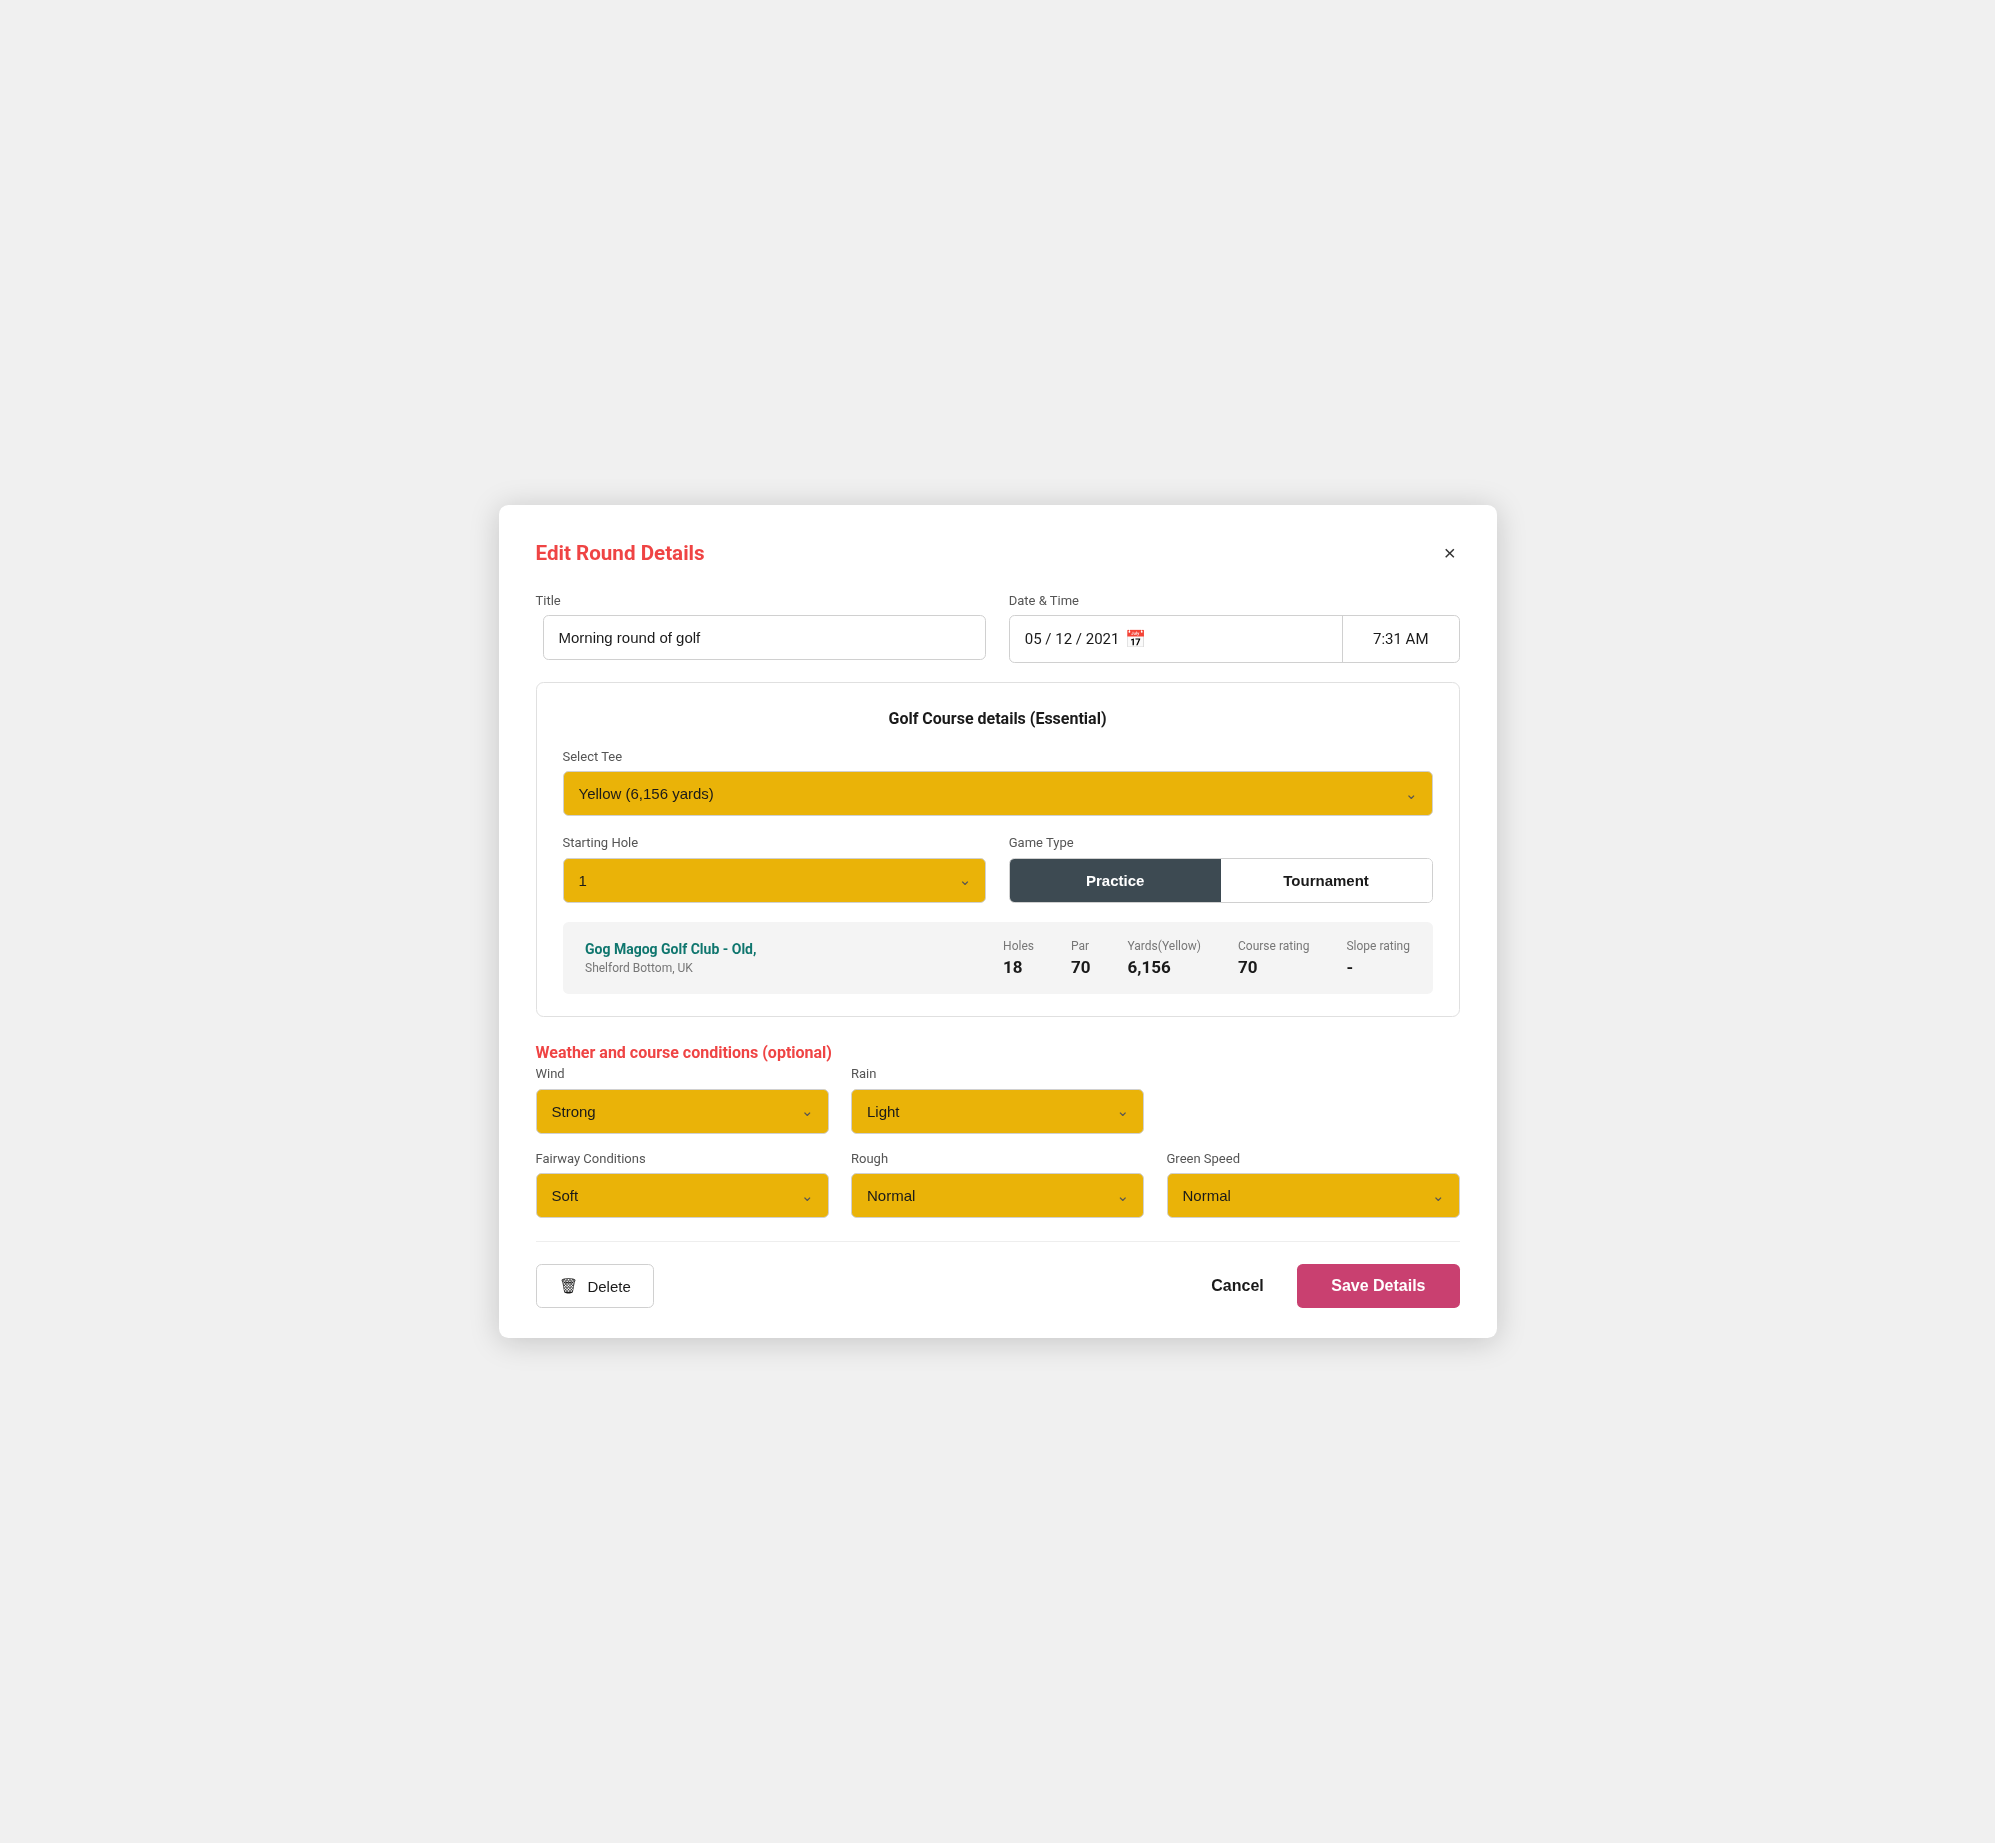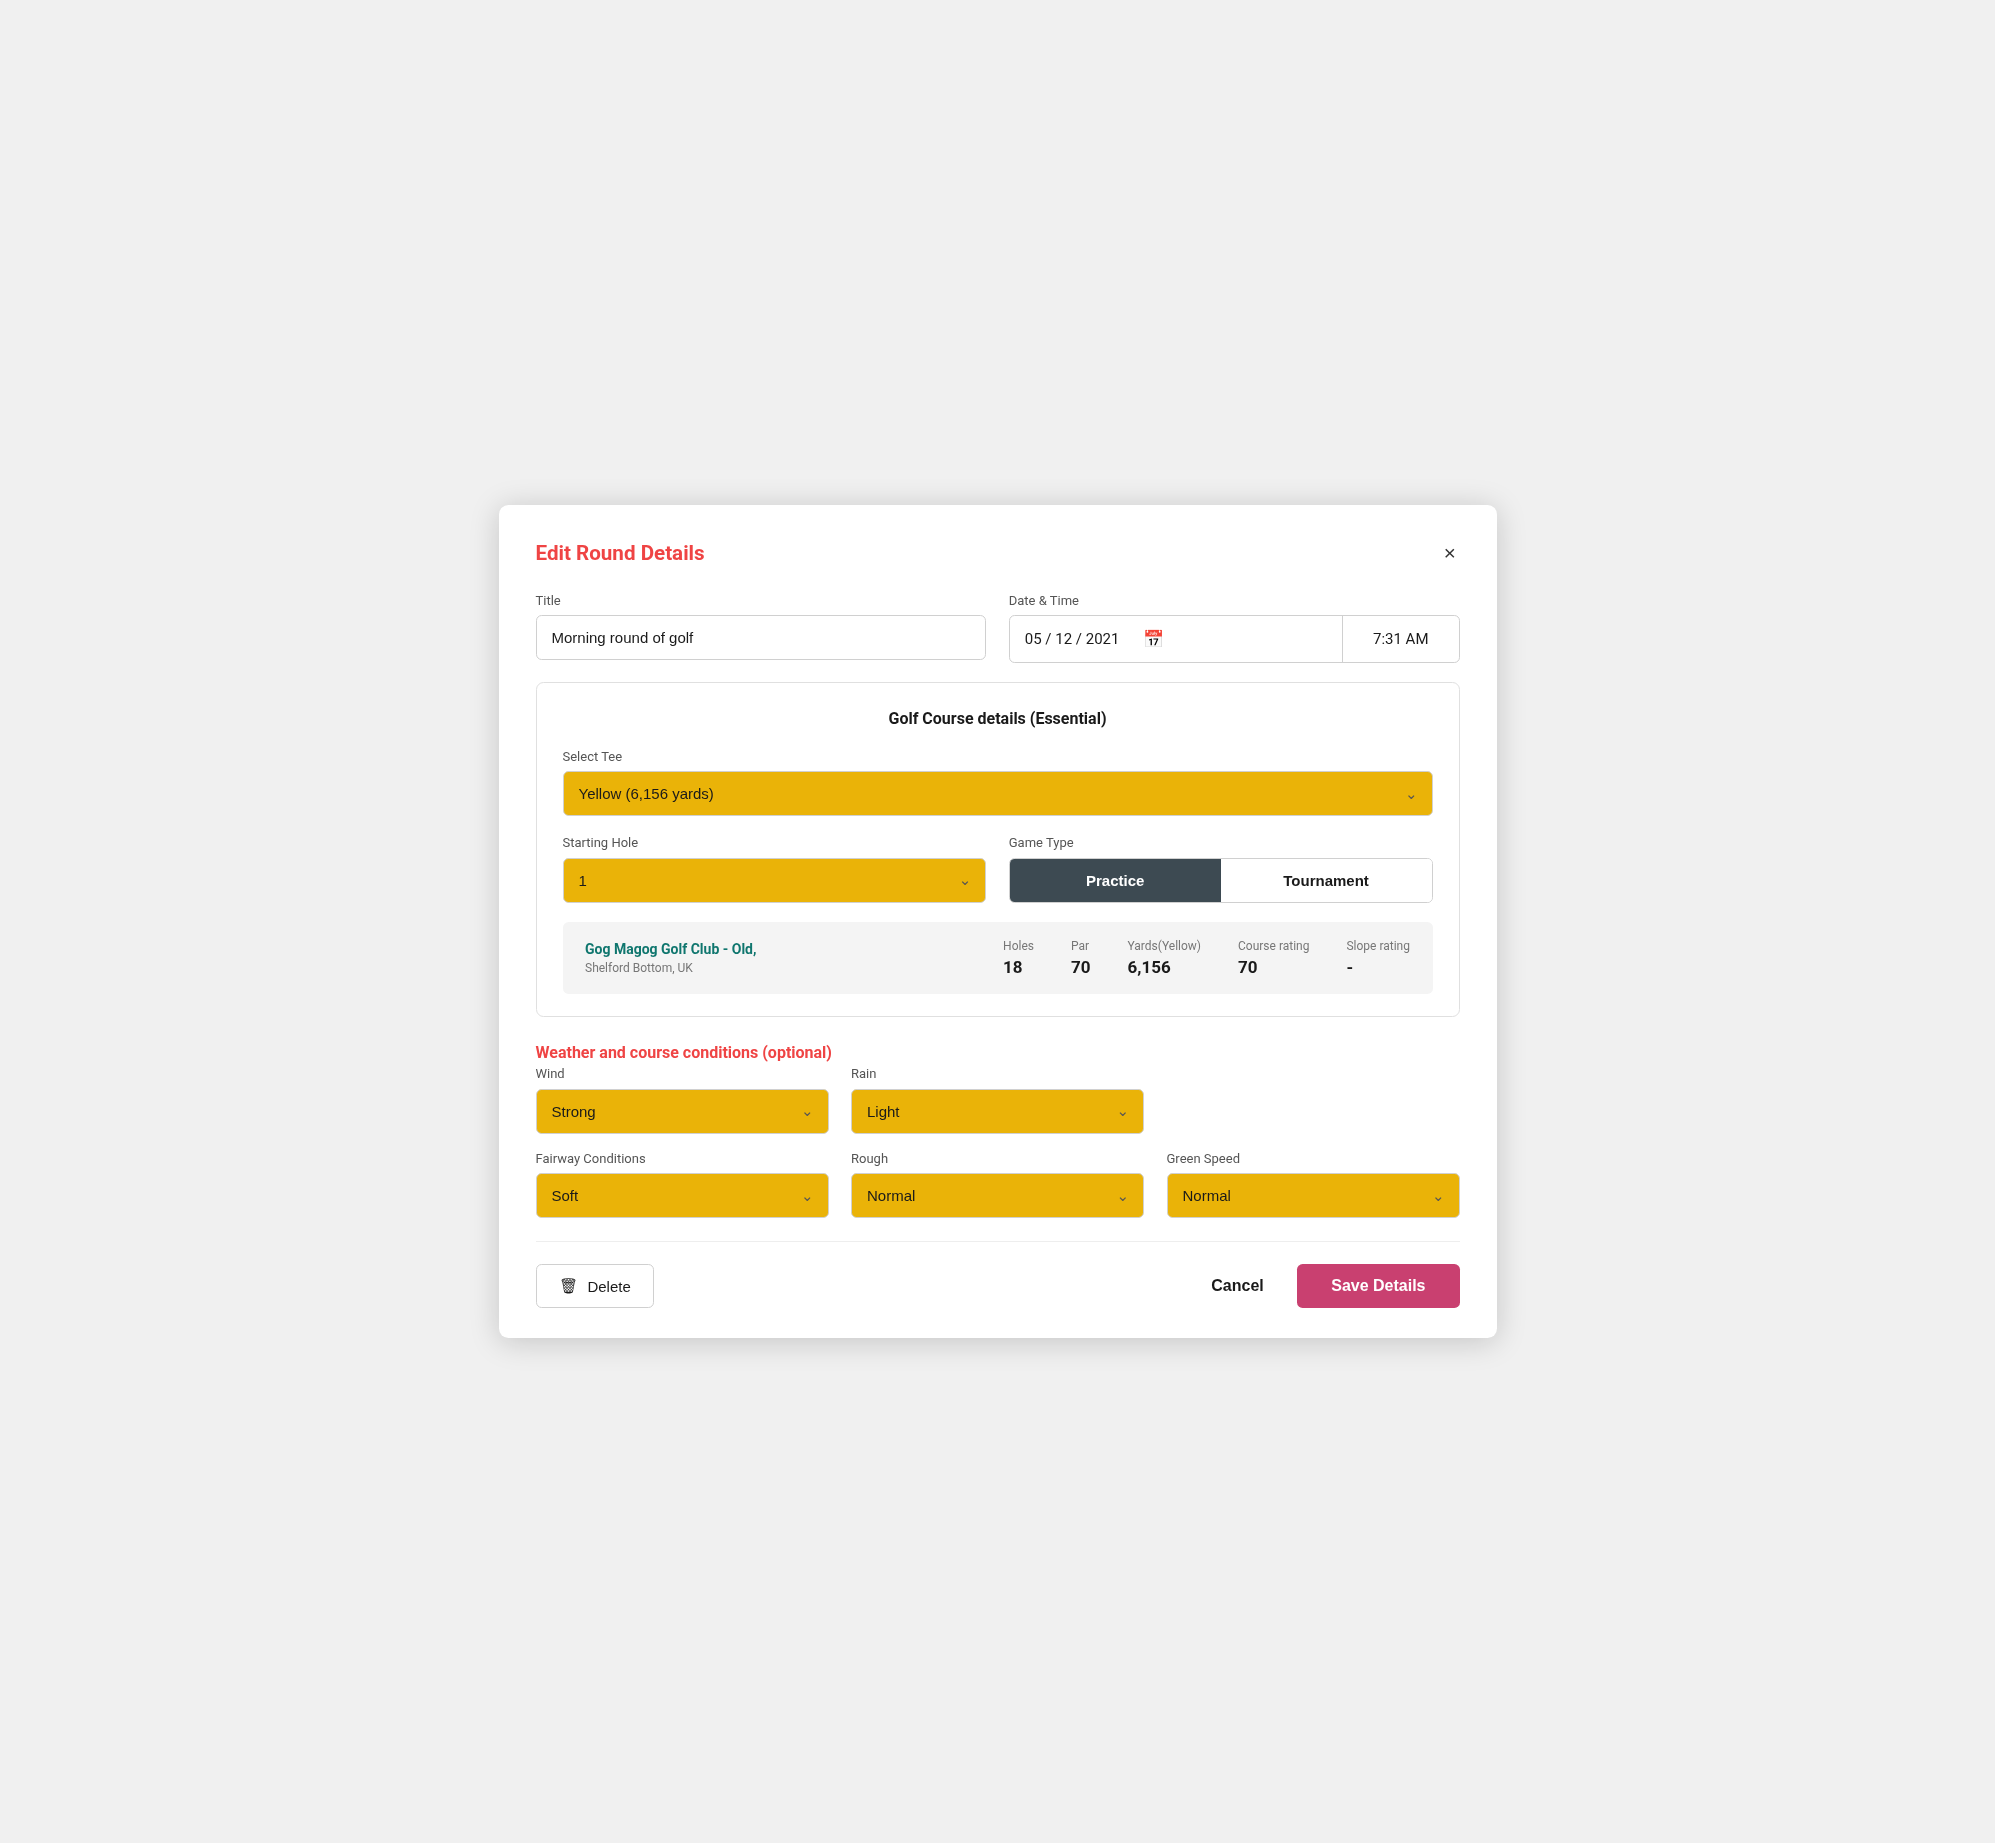--- a/index.html
+++ b/index.html
@@ -59,36 +59,37 @@
       font-weight: 400;
     }
     .form-input {
       border: 1.4px solid #d0d0d0;
       border-radius: 5.6px;
       padding: 13px 15px;
       font-size: 15px;
       color: #1a1a1a;
       outline: none;
       background: #fff;
+      margin-left: 7px;
     }
     .date-time-group {
       display: flex;
       gap: 0;
       border: 1.4px solid #d0d0d0;
       border-radius: 5.6px;
       overflow: hidden;
     }
     .date-field {
       display: flex;
       align-items: center;
       padding: 13px 15px;
       font-size: 15px;
       color: #1a1a1a;
       flex: 1;
-      gap: 24px;
+      gap: 6px;
       border-right: 1.4px solid #d0d0d0;
     }
     .time-field {
       display: flex;
       align-items: center;
       padding: 13px 30px;
       font-size: 15px;
       color: #1a1a1a;
       flex: 0 0 auto;
     }

